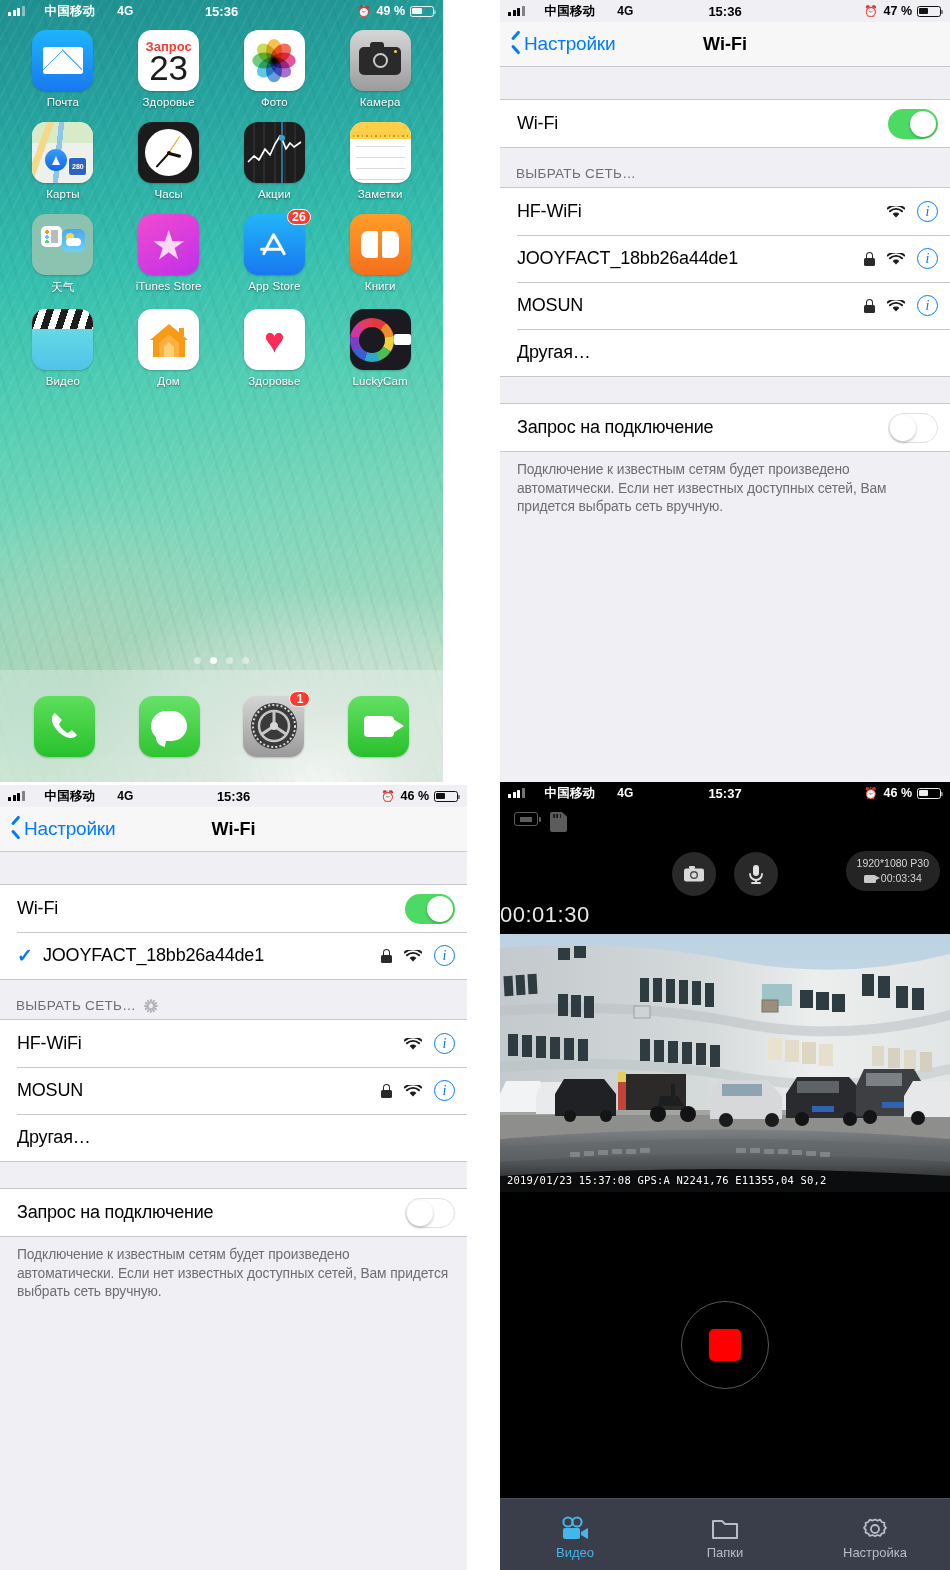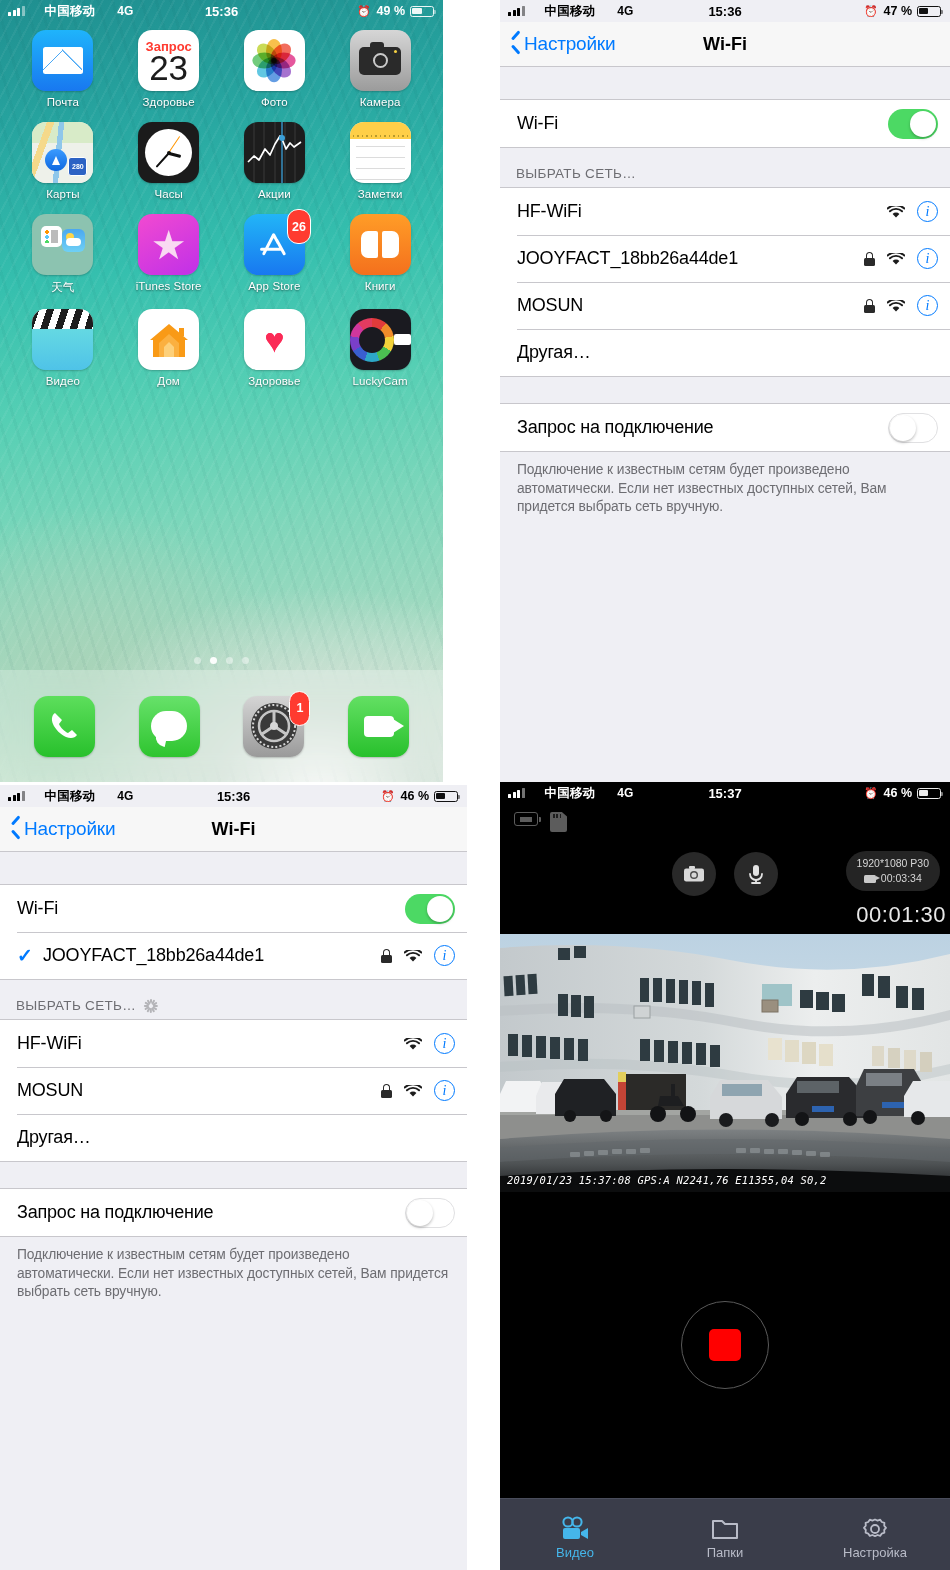--- a/index.html
+++ b/index.html
@@ -80,21 +80,21 @@
     width: 61px; height: 61px; border-radius: 14px;
     position: relative; overflow: hidden;
     box-shadow: 0 1px 2px rgba(0,0,0,.22);
     display: flex; align-items: center; justify-content: center;
   }
   .app-lbl {
     font-size: 11.5px; color: #fff; text-shadow: 0 1px 2px rgba(0,0,0,.55);
     white-space: nowrap; letter-spacing: .1px; text-align: right;
   }
   .badge {
-    position: absolute; top: -5px; right: -6px; min-width: 21px; height: 35px;
+    position: absolute; top: -5px; right: -6px; min-width: 21px; height: 16px;
     background: #ff3b30; border: 1.6px solid #fff; border-radius: 11px;
     color: #fff; font-size: 12.5px; font-weight: bold;
     display: flex; align-items: center; justify-content: center;
     padding: 0 4px; z-index: 5;
   }
   .app-ico-wrap { position: relative; }
 
   
   .ic-mail { background: linear-gradient(180deg,#1fb4fb,#1878f0); }
   .ic-mail .env {
@@ -396,31 +396,31 @@
   }
   .cam-pill .row2 { display: flex; align-items: center; justify-content: center; gap: 5px; }
   .mini-cam {
     width: 12px; height: 8px; background: #c9c9c9; border-radius: 1.5px; position: relative; flex: none;
   }
   .mini-cam::after {
     content: ""; position: absolute; right: -4px; top: 1.5px;
     border-top: 2.5px solid transparent; border-bottom: 2.5px solid transparent; border-left: 4px solid #c9c9c9;
   }
   .cam-timer {
-    position: absolute; left: 0; right: 4px; top: 98px; text-align: right;
+    position: absolute; left: 0; right: 12px; top: 98px; text-align: left;
     font-size: 22px; color: #e8e8e8; letter-spacing: .5px;
   }
   .cam-video {
     position: relative; height: 258px; flex: none; overflow: hidden; background: #000;
   }
   .cam-video .scene { position: absolute; inset: 0; }
   .cam-osd {
     position: absolute; left: 7px; bottom: 6px;
     font-family: "DejaVu Sans Mono", monospace; font-size: 10.5px;
-    color: #fff; text-shadow: 0 0 3px rgba(0,0,0,.9); letter-spacing: .2px; font-style: italic;
+    color: #fff; text-shadow: 0 0 3px rgba(0,0,0,.9); letter-spacing: .2px;
   }
   .cam-mid { flex: 1; position: relative; background: #000; }
   .rec-btn {
     position: absolute; left: 50%; top: 50%; transform: translate(-50%,-50%);
     width: 88px; height: 88px; border-radius: 50%; border: 1.4px solid #5a5a5a;
     display: flex; align-items: center; justify-content: center;
   }
   .rec-btn .sq { width: 32px; height: 32px; background: #ff0000; border-radius: 5px; }
   .cam-tabs {
     flex: none; height: 72px; background: #3a3d4a; display: flex;

